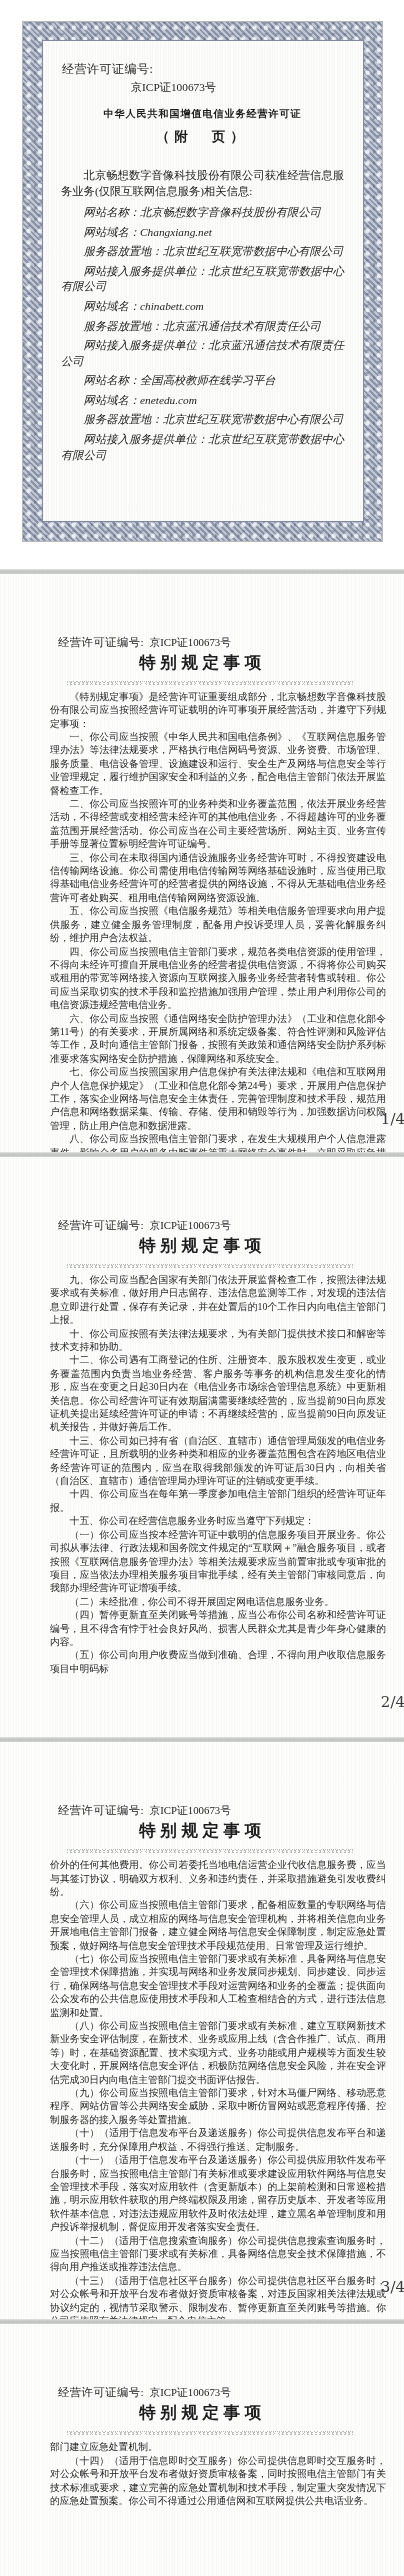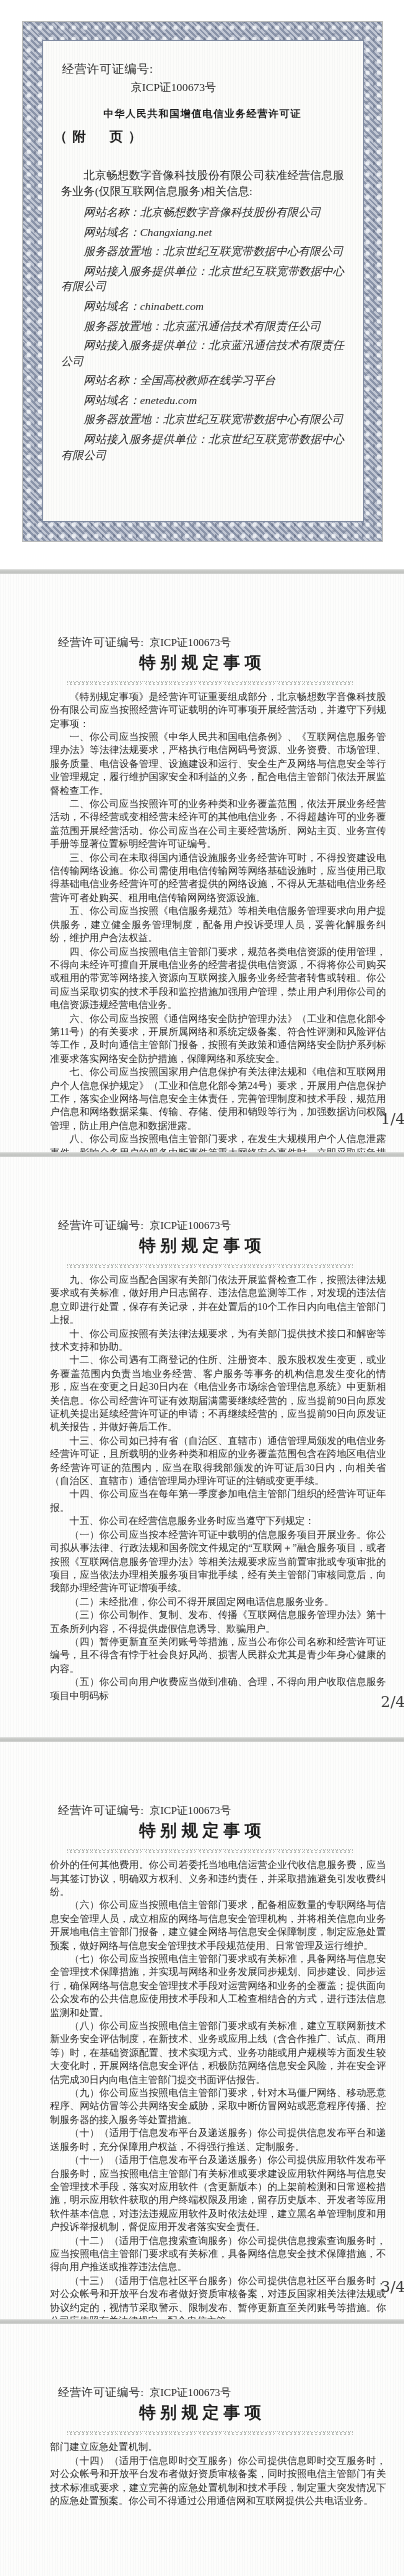--- a/index.html
+++ b/index.html
@@ -44,20 +44,21 @@
   }
   .cert-title{
     margin-top:12.4px;
     text-align:center;
     font-size:10px;
     font-weight:bold;
     letter-spacing:1px;
   }
   .cert-subtitle{
     margin-top:7.2px;
+    text-align:center;
     font-size:13.4px;
     font-weight:bold;
     letter-spacing:5.2px;
   }
   .cert-intro{
     margin:20.6px 7.2px 0 7.2px;
     font-size:11.3px;
     line-height:16.5px;
     text-indent:2em;
     text-align:justify;
@@ -188,21 +189,20 @@
   <div class="zigzag"></div>
   <div class="page-body">
     <p class="para">九、你公司应当配合国家有关部门依法开展监督检查工作，按照法律法规要求或有关标准，做好用户日志留存、违法信息监测等工作，对发现的违法信息立即进行处置，保存有关记录，并在处置后的10个工作日内向电信主管部门上报。</p>
     <p class="para">十、你公司应按照有关法律法规要求，为有关部门提供技术接口和解密等技术支持和协助。</p>
     <p class="para">十二、你公司遇有工商登记的住所、注册资本、股东股权发生变更，或业务覆盖范围内负责当地业务经营、客户服务等事务的机构信息发生变化的情形，应当在变更之日起30日内在《电信业务市场综合管理信息系统》中更新相关信息。你公司经营许可证有效期届满需要继续经营的，应当提前90日向原发证机关提出延续经营许可证的申请；不再继续经营的，应当提前90日向原发证机关报告，并做好善后工作。</p>
     <p class="para">十三、你公司如已持有省（自治区、直辖市）通信管理局颁发的电信业务经营许可证，且所载明的业务种类和相应的业务覆盖范围包含在跨地区电信业务经营许可证的范围内，应当在取得我部颁发的许可证后30日内，向相关省（自治区、直辖市）通信管理局办理许可证的注销或变更手续。</p>
     <p class="para">十四、你公司应当在每年第一季度参加电信主管部门组织的经营许可证年报。</p>
     <p class="para">十五、你公司在经营信息服务业务时应当遵守下列规定：</p>
     <p class="para">（一）你公司应当按本经营许可证中载明的信息服务项目开展业务。你公司拟从事法律、行政法规和国务院文件规定的“互联网＋”融合服务项目，或者按照《互联网信息服务管理办法》等相关法规要求应当前置审批或专项审批的项目，应当依法办理相关服务项目审批手续，经有关主管部门审核同意后，向我部办理经营许可证增项手续。</p>
     <p class="para">（二）未经批准，你公司不得开展固定网电话信息服务业务。</p>
-    <p class="para">（三）你公司制作、复制、发布、传播《互联网信息服务管理办法》第十五条所列内容，不得提供虚假信息诱导、欺骗用户。</p>
     <p class="para">（四）暂停更新直至关闭账号等措施，应当公布你公司名称和经营许可证编号，且不得含有悖于社会良好风尚、损害人民群众尤其是青少年身心健康的内容。</p>
     <p class="para">（五）你公司向用户收费应当做到准确、合理，不得向用户收取信息服务项目中明码标</p>
   </div>
   <div class="page-footer">2/4</div>
 </section>
 
 <div class="divider"></div>
 
 <section class="page h4">
   <div class="hdr-license"><span>经营许可证编号:</span><span class="num">京ICP证100673号</span></div>

